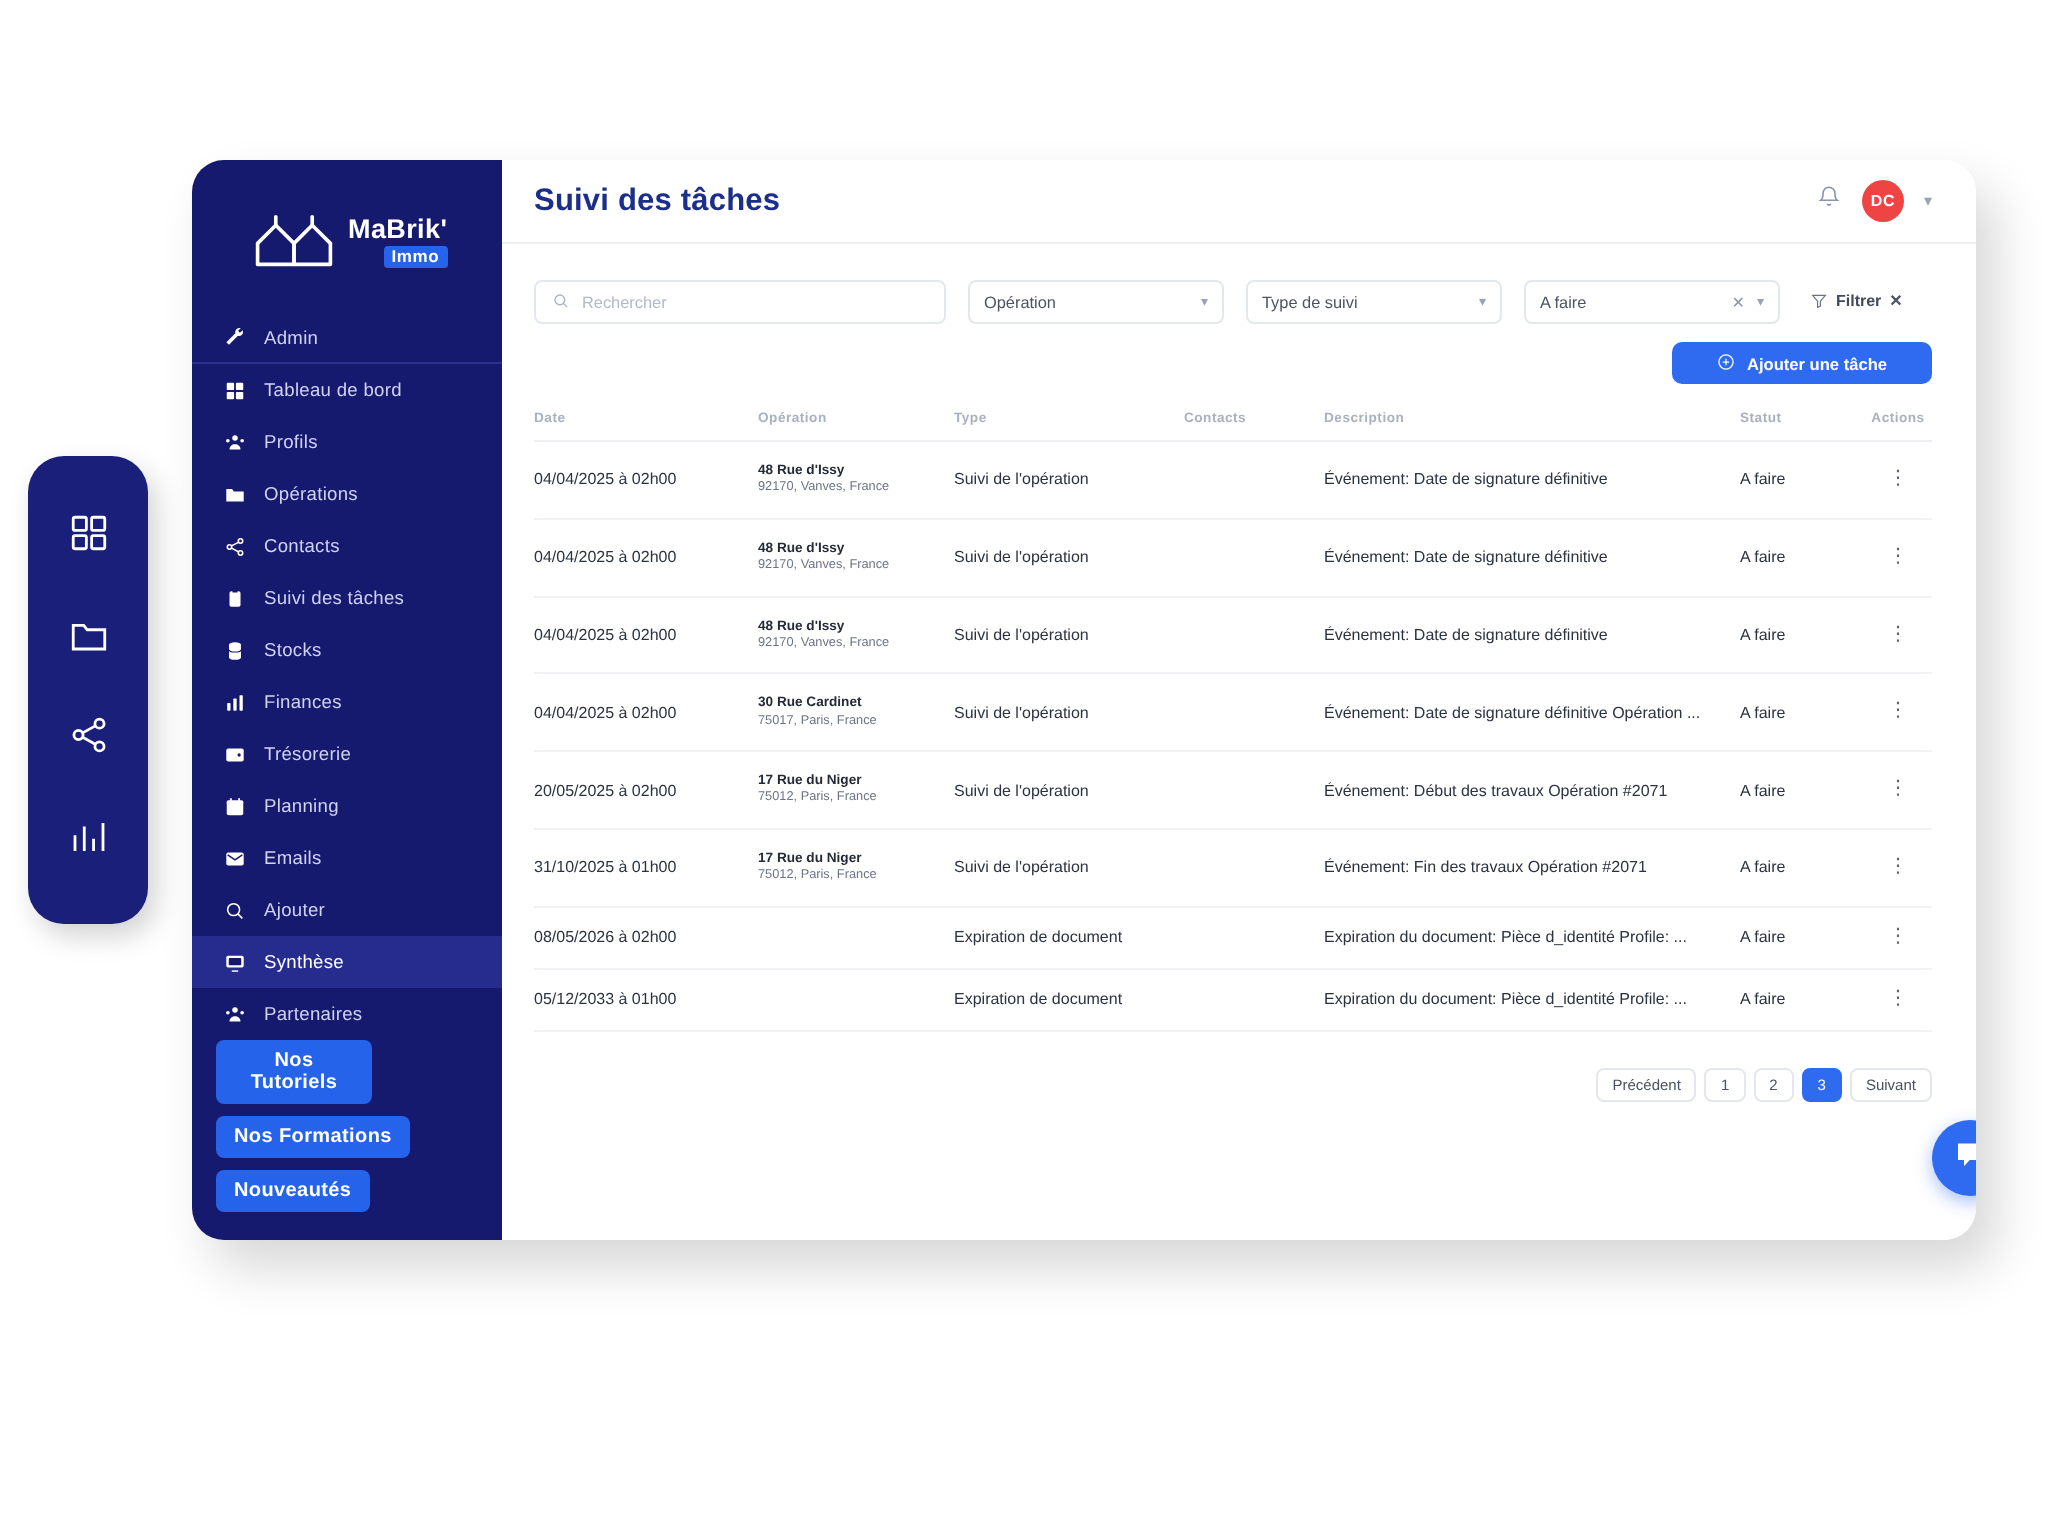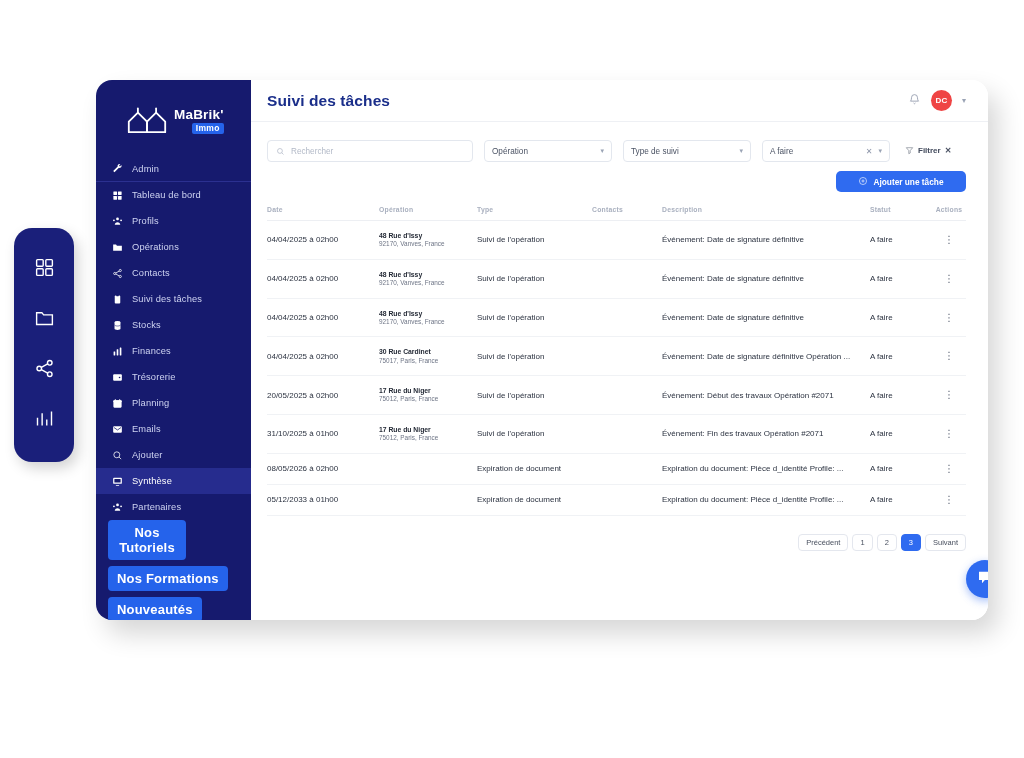--- a/index.html
+++ b/index.html
@@ -69,21 +69,21 @@
   }
   .nav-item.sep { border-bottom: 1px solid #2b3090; }
   .nav-item.active { background: #262c8e; color: #ffffff; }
   .nav-ico { width: 12px; height: 12px; flex: 0 0 12px; display: flex; align-items: center; justify-content: center; }
   .nav-ico svg { width: 11px; height: 11px; fill: #ffffff; }
   .nav-ico.outline svg { fill: none; stroke: #ffffff; stroke-width: 1.7; }
 
   .side-bottom { margin-top: auto; padding: 0 12px 26px; display: flex; flex-wrap: wrap; gap: 6px; }
   .pill {
     background: #2563eb; color: #fff;
-    font-size: 13px; font-weight: 700;
+    font-size: 10px; font-weight: 700;
     border-radius: 4px; padding: 5px 9px;
     cursor: pointer; letter-spacing: .2px;
     border: none;
     font-family: "Liberation Sans", sans-serif;
   }
   .pill.wide { width: 100%; max-width: 78px; }
 
   
   .main { flex: 1; background: #ffffff; display: flex; flex-direction: column; position: relative; }
   .topbar {

